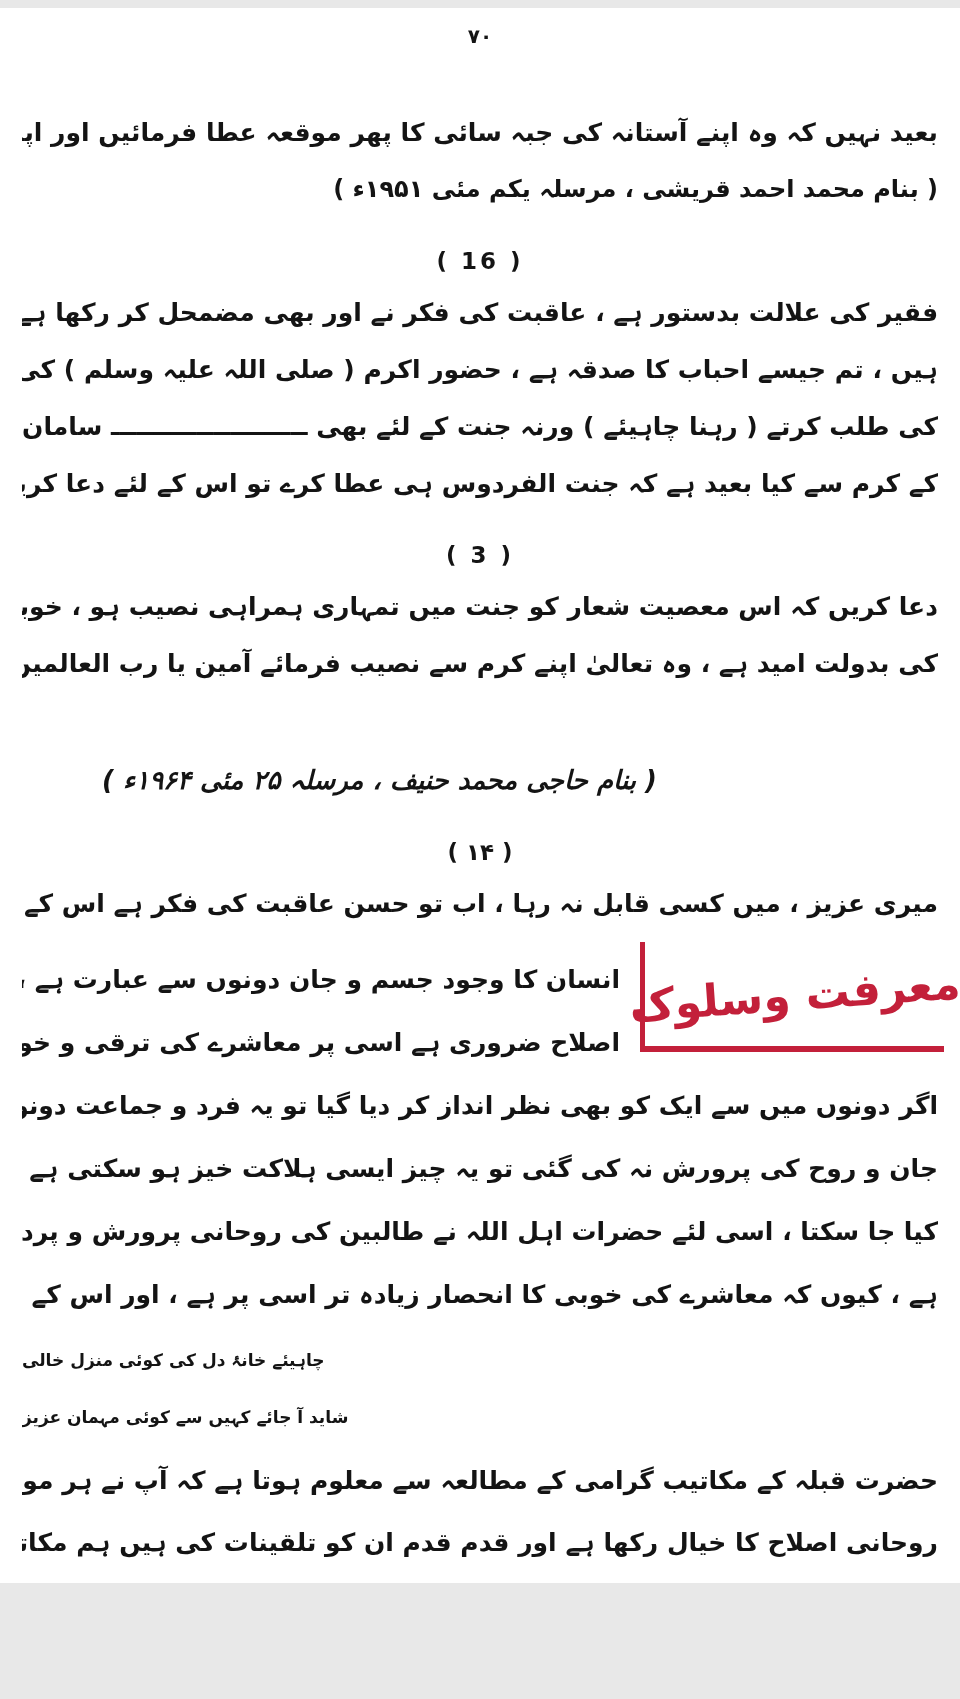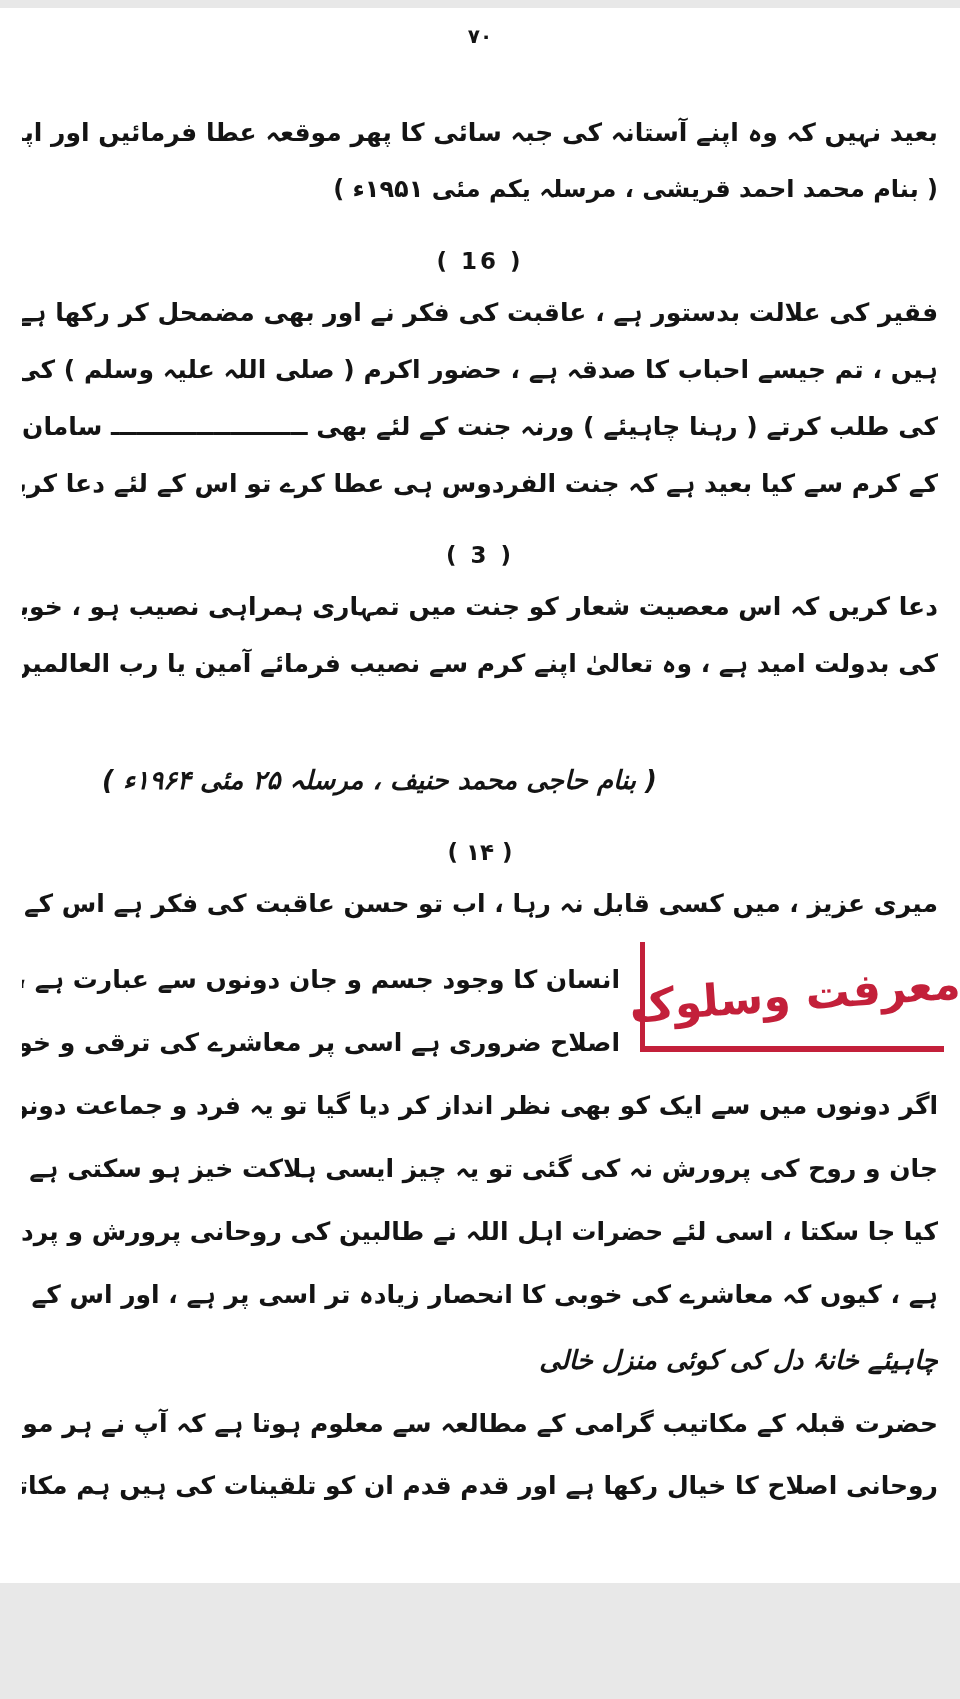--- a/index.html
+++ b/index.html
@@ -61,21 +61,21 @@
     display:flex;align-items:center;justify-content:center;
     box-sizing:border-box;
   }
   .stamp-text{
     color:#c3203a;
     font-size:44px;
     white-space:nowrap;
     transform:rotate(-4deg);
   }
   .couplet{margin-top:6px;}
-  .couplet .line{text-align:right;line-height:57px;font-size:26px;font-style:italic;}
+  .couplet .line{text-align:left;line-height:57px;font-size:17px;}
   .closing{margin-top:4px;}
   .closing .line{line-height:62px;}
 </style>
 </head>
 <body>
 
 <div class="page">
 
   <div class="page-number">۷۰</div>
 
@@ -112,20 +112,21 @@
     </div>
     <div class="line beside">انسان کا وجود جسم و جان دونوں سے عبارت ہے ، دونوں کی تربیت و</div>
     <div class="line beside">اصلاح ضروری ہے اسی پر معاشرے کی ترقی و خوش حالی کا دار و مدار ہے</div>
     <div class="line">اگر دونوں میں سے ایک کو بھی نظر انداز کر دیا گیا تو یہ فرد و جماعت دونوں کے لئے مضر ہے ، بالخصوص</div>
     <div class="line">جان و روح کی پرورش نہ کی گئی تو یہ چیز ایسی ہلاکت خیز ہو سکتی ہے اور ہو رہی ہے جس کا تصور بھی نہیں</div>
     <div class="line">کیا جا سکتا ، اسی لئے حضرات اہل اللہ نے طالبین کی روحانی پرورش و پرداخت کی طرف زیادہ توجہ دی</div>
     <div class="line">ہے ، کیوں کہ معاشرے کی خوبی کا انحصار زیادہ تر اسی پر ہے ، اور اس کے اثرات دور رس بھی ہیں اور</div>
 
     <div class="couplet">
       <div class="line">چاہیئے خانۂ دل کی کوئی منزل خالی</div>
+      <div class="line">شاید آ جائے کہیں سے کوئی مہمان عزیز</div>
     </div>
 
     <div class="closing">
       <div class="line">حضرت قبلہ کے مکاتیب گرامی کے مطالعہ سے معلوم ہوتا ہے کہ آپ نے ہر موقع پر مریدین و محبین کی</div>
       <div class="line">روحانی اصلاح کا خیال رکھا ہے اور قدم قدم ان کو تلقینات کی ہیں ہم مکاتیب گرامی سے اقتباسات</div>
     </div>
   </section>
 
 </div>
 

